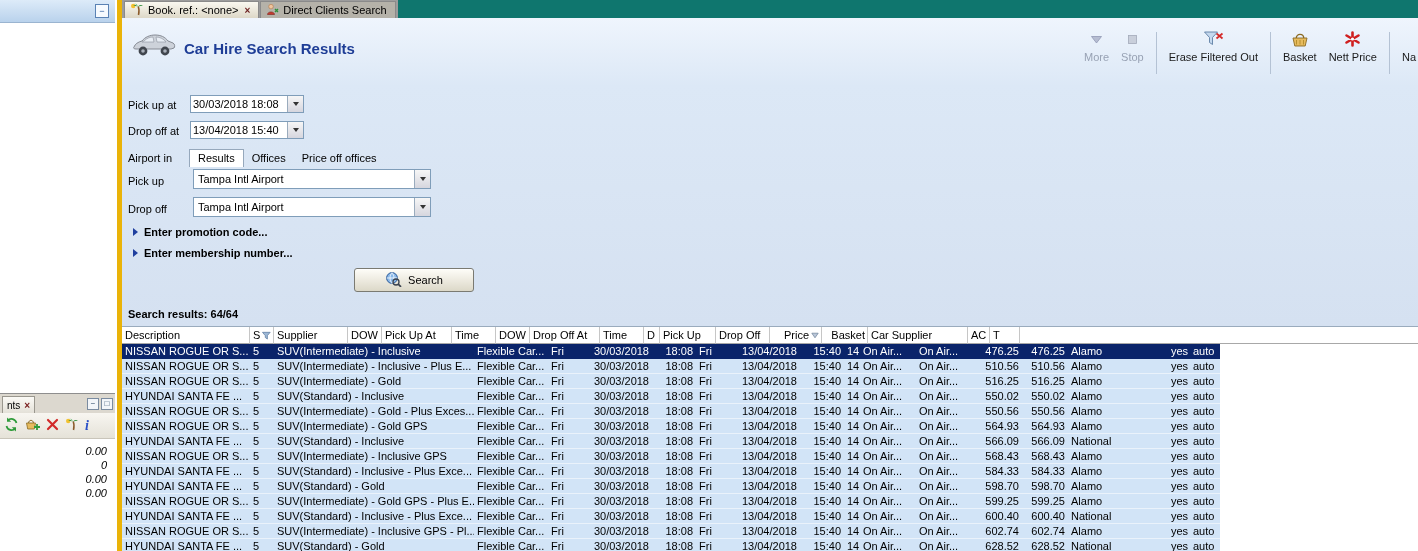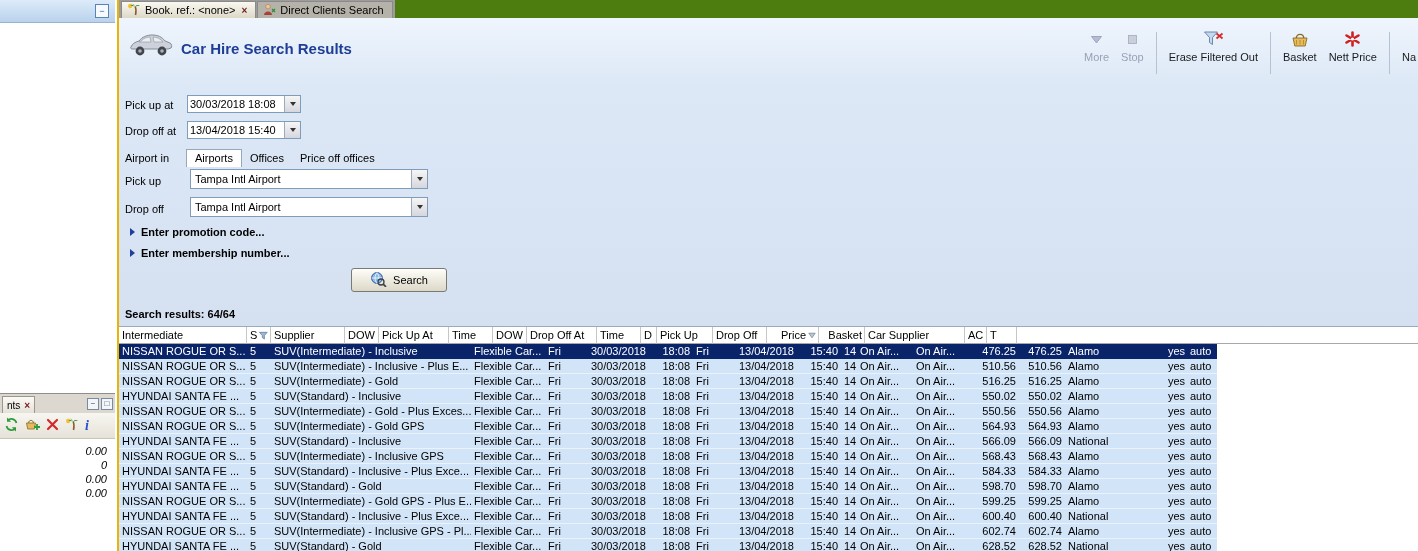--- a/index.html
+++ b/index.html
@@ -18,21 +18,21 @@
   .bp-strip { height:19px; background:#dcd8cf; display:flex; align-items:flex-end; padding:1px 2px 0 2px; gap:2px; }
   .bp-tab { background:linear-gradient(#fbfaf6,#e4e1d8); border:1px solid #9a978e; border-bottom:none; height:17px; display:flex; align-items:center; padding:0 4px; gap:4px; font-size:10px; }
   .bp-close { color:#7a2020; font-weight:bold; font-size:10px; }
   .bp-winbtns { margin-left:auto; display:flex; gap:2px; padding-bottom:3px; }
   .bp-winbtn { width:12px; height:12px; border:1px solid #7a8ba0; background:#f2f5f9; font-size:8px; line-height:10px; text-align:center; color:#33506e; cursor:default; }
   .bp-toolbar { height:26px; background:linear-gradient(#f8f6f1,#e5e2d8); border-bottom:1px solid #c9c5ba; display:flex; align-items:center; gap:6px; padding-left:4px; }
   .bp-info { font-family:"Liberation Serif", serif; font-style:italic; font-weight:bold; font-size:14px; color:#2a50c8; line-height:14px; }
   .bp-values { text-align:right; padding:5px 8px 0 0; line-height:14px;font-style:italic; }
 
   
-  .main { position:absolute; left:117px; top:0; right:0; bottom:0; background:#4d7c0f; overflow:hidden; border-left:2px solid #eab308; }
+  .main { position:absolute; left:117px; top:0; right:0; bottom:0; background:#0f766e; overflow:hidden; border-left:5px solid #eab308; }
   .tabstrip { position:absolute; left:0; top:0; height:18px; display:flex; background:#9c9c9c; padding:1px 2px 0 2px; gap:1px; }
   .doc-tab { display:flex; align-items:center; gap:4px; padding:0 8px 0 5px; height:17px; font-size:11px; background:#b5b2a9; border:1px solid #8a8a8a; border-bottom:none; white-space:nowrap; cursor:default; }
   .doc-tab.active { background:linear-gradient(#faf8f0,#ddd8c8); }
   .tab-close { color:#6b1f1f; font-weight:bold; font-size:10px; margin-left:2px; }
 
   .band { position:absolute; left:0; top:18px; right:0; height:68px; background:linear-gradient(#eff5fd,#dce8f6); }
   .content-bg { position:absolute; left:0; top:86px; right:0; height:240px; background:linear-gradient(#dce8f6,#d5e1f1); }
   .car-icon { position:absolute; left:8px; top:12px; }
   .page-title { position:absolute; left:62px; top:22px; font-size:15px; font-weight:bold; color:#1e3d96; }
 
@@ -49,21 +49,21 @@
   .drop-btn { width:16px; background:linear-gradient(#f6f6f6,#d6d6de); border-left:1px solid #9aabbd; display:flex; align-items:center; justify-content:center; cursor:default; }
   .arrow-down { width:0; height:0; border-left:3px solid transparent; border-right:3px solid transparent; border-top:4px solid #333; }
   .combo { position:absolute; left:71px; display:flex; width:238px; height:20px; border:1px solid #7f9db9; background:#fff; align-items:center; }
   .combo .ctext { flex:1; padding-left:4px; overflow:hidden; white-space:nowrap; }
   .combo .drop-btn { height:100%; }
   .searchin-tabs { position:absolute; left:67px; display:flex; align-items:flex-end; height:20px; }
   .si-tab { padding:2px 8px 3px 8px; cursor:default; }
   .si-tab.active { background:#fff; border:1px solid #96a8bc; border-bottom:none; }
   .expander { position:absolute; left:11px; display:flex; align-items:center; gap:6px; font-weight:bold; cursor:default; }
   .exp-arrow { width:0; height:0; border-top:4px solid transparent; border-bottom:4px solid transparent; border-left:5px solid #1f3f9f; }
-  .search-btn { position:absolute; left:232px; top:268px; width:96px; height:24px; border:1px solid #7a7a72; border-radius:3px; background:linear-gradient(#fefdf8,#dcd8c8); box-shadow:inset 0 1px 0 #fff; display:flex; align-items:center; justify-content:center; gap:6px; cursor:default; }
+  .search-btn { position:absolute; left:232px; top:268px; width:120px; height:24px; border:1px solid #7a7a72; border-radius:3px; background:linear-gradient(#fefdf8,#dcd8c8); box-shadow:inset 0 1px 0 #fff; display:flex; align-items:center; justify-content:center; gap:6px; cursor:default; }
   .results-label { position:absolute; left:6px; top:308px; font-weight:bold; }
 
   
   .tablewrap { position:absolute; left:0; top:326px; right:0; bottom:0; background:#fff; border-top:1px solid #9aabbd; overflow:hidden; }
   .thead { display:flex; height:17px; background:#fff; }
   .th { display:flex; align-items:center; padding:0 2px 0 3px; border-right:1px solid #c6c6c6; border-bottom:1px solid #a8a8a8; overflow:hidden; white-space:nowrap; cursor:default; }
   .th.hr { justify-content:flex-end; }
   .th .sp { flex:1; }
   .th.fill { flex:1; border-right:none; }
   .tr { display:flex; width:max-content; height:15px; background:#d2e4f7; border-bottom:1px solid #eaf2fb; cursor:default; }
@@ -231,21 +231,21 @@
     <span class="f-label" style="top:124px">Drop off at</span>
     <div class="datefield" style="top:121px">
       <input value="13/04/2018 15:40" style="">
       <span class="drop-btn">
           <span class="arrow-down"></span>
         </span>
     </div>
 
     <span class="f-label" style="top:151px">Airport in</span>
     <div class="searchin-tabs" style="top:147px">
-      <span class="si-tab active">Airports</span>
+      <span class="si-tab active">Results</span>
       <span class="si-tab">Offices</span>
       <span class="si-tab">Price off offices</span>
     </div>
 
     <span class="f-label" style="top:174px">Pick up</span>
     <div class="combo" style="top:169px">
       <span class="ctext">Tampa Intl Airport</span>
       <span class="drop-btn">
           <span class="arrow-down"></span>
         </span>
@@ -276,21 +276,21 @@
             <path d="M13.2 13.2L16 15.8" stroke="#3a424e" stroke-width="1.8"></path>
           </svg></span>
       <span>Search</span>
     </div>
 
     <div class="results-label">Search results: 64/64</div>
 
     <div class="tablewrap">
       <div class="thead">
           <div class="th" style="width: 128px;">
-            <span>Intermediate</span>
+            <span>Description</span>
           </div>
           <div class="th" style="width: 24px;">
             <span>S</span>
             <span class="sp"></span>
             <svg width="9" height="9" viewBox="0 0 9 9" style="margin-left:2px">
               <path d="M0.5 1.2h8L5.6 4.6v3.6L3.4 6.6V4.6z" fill="#9db8d6" stroke="#51719a" stroke-width="0.7"></path>
             </svg>
           </div>
           <div class="th" style="width: 74px;">
             <span>Supplier</span>

